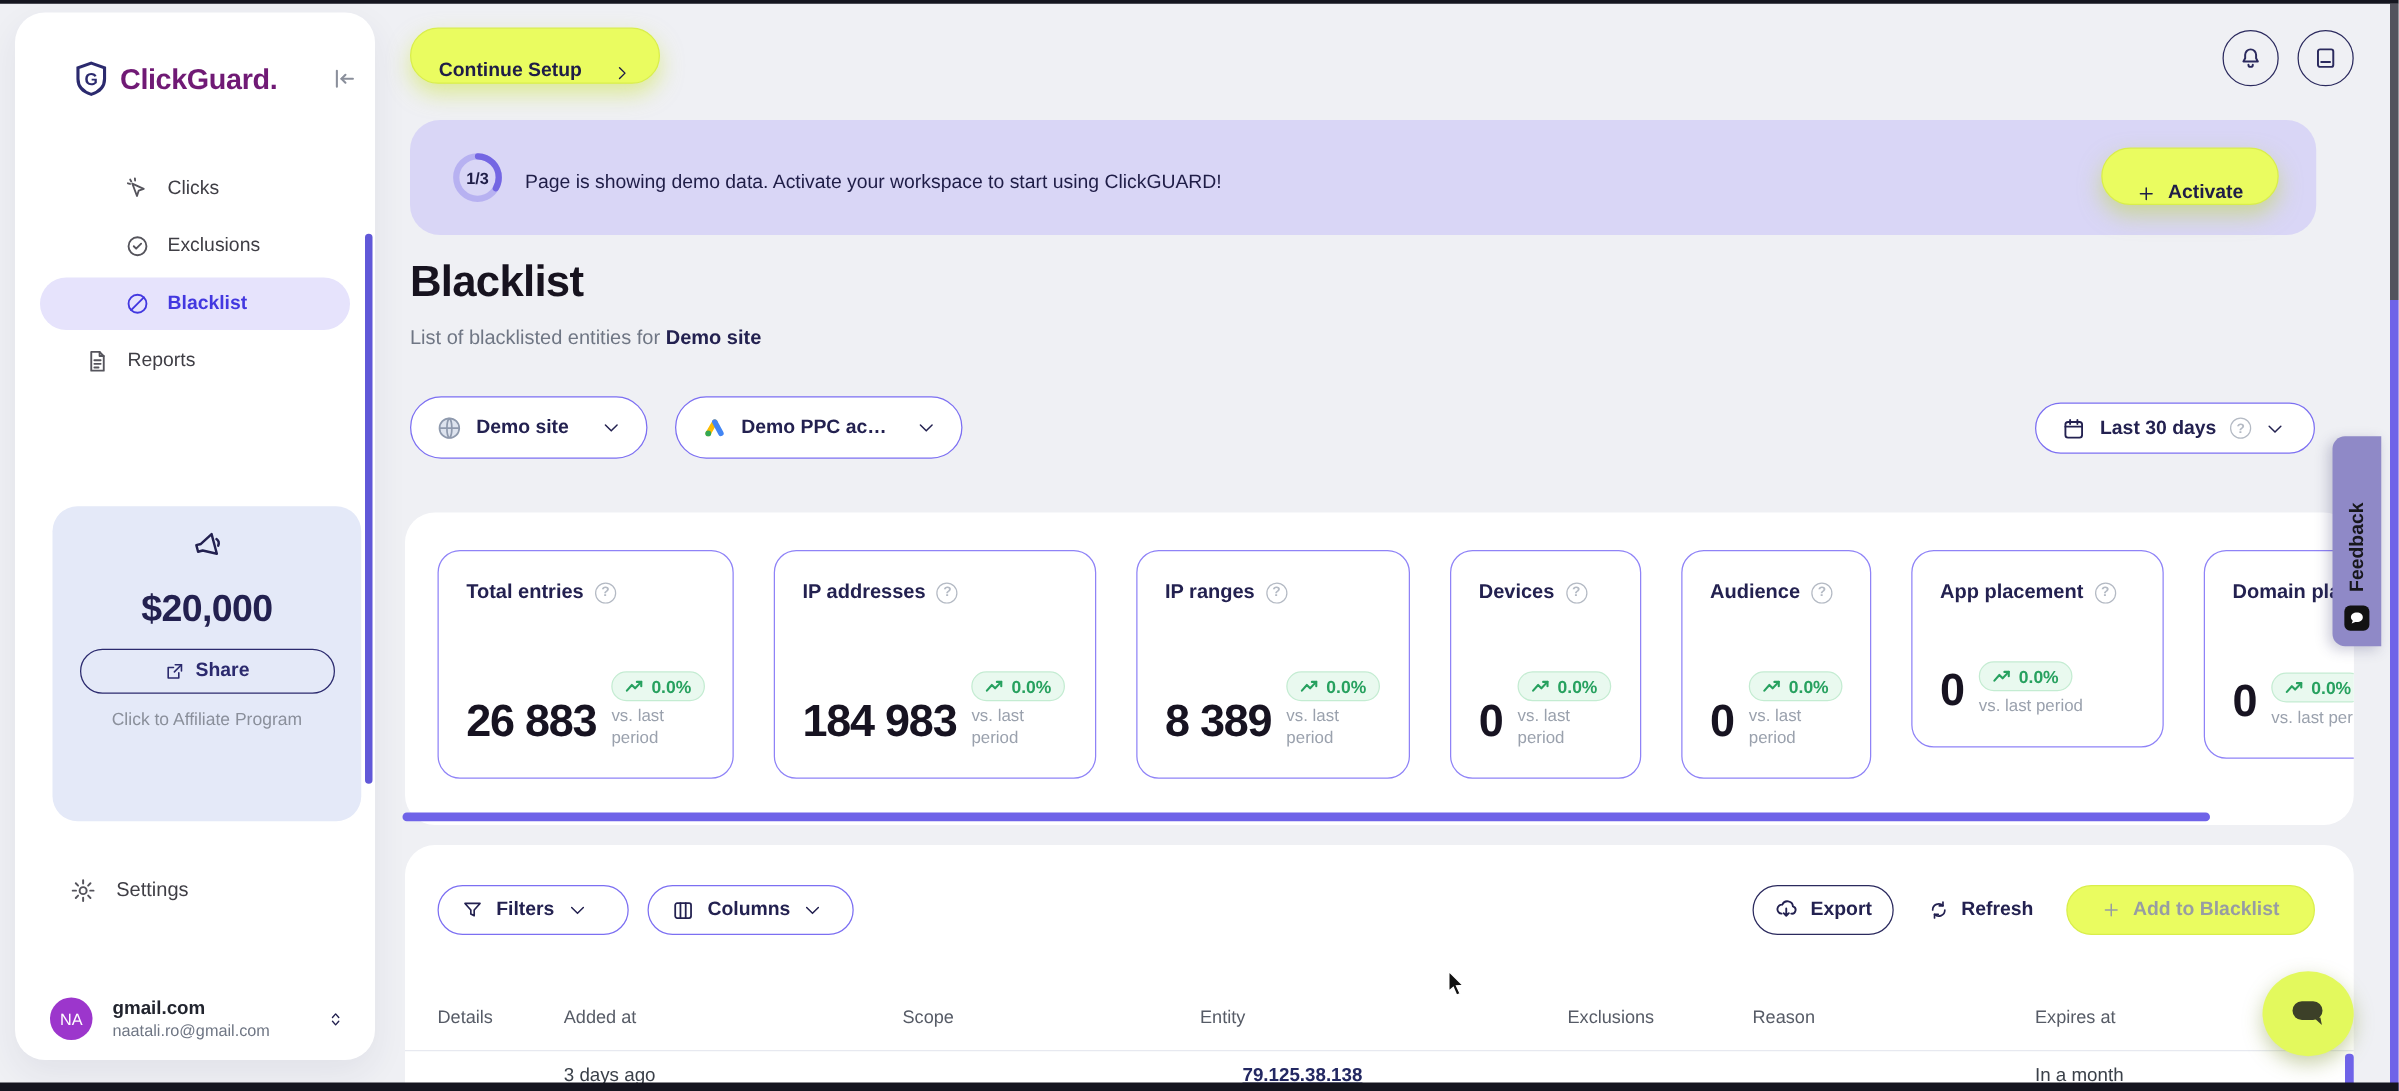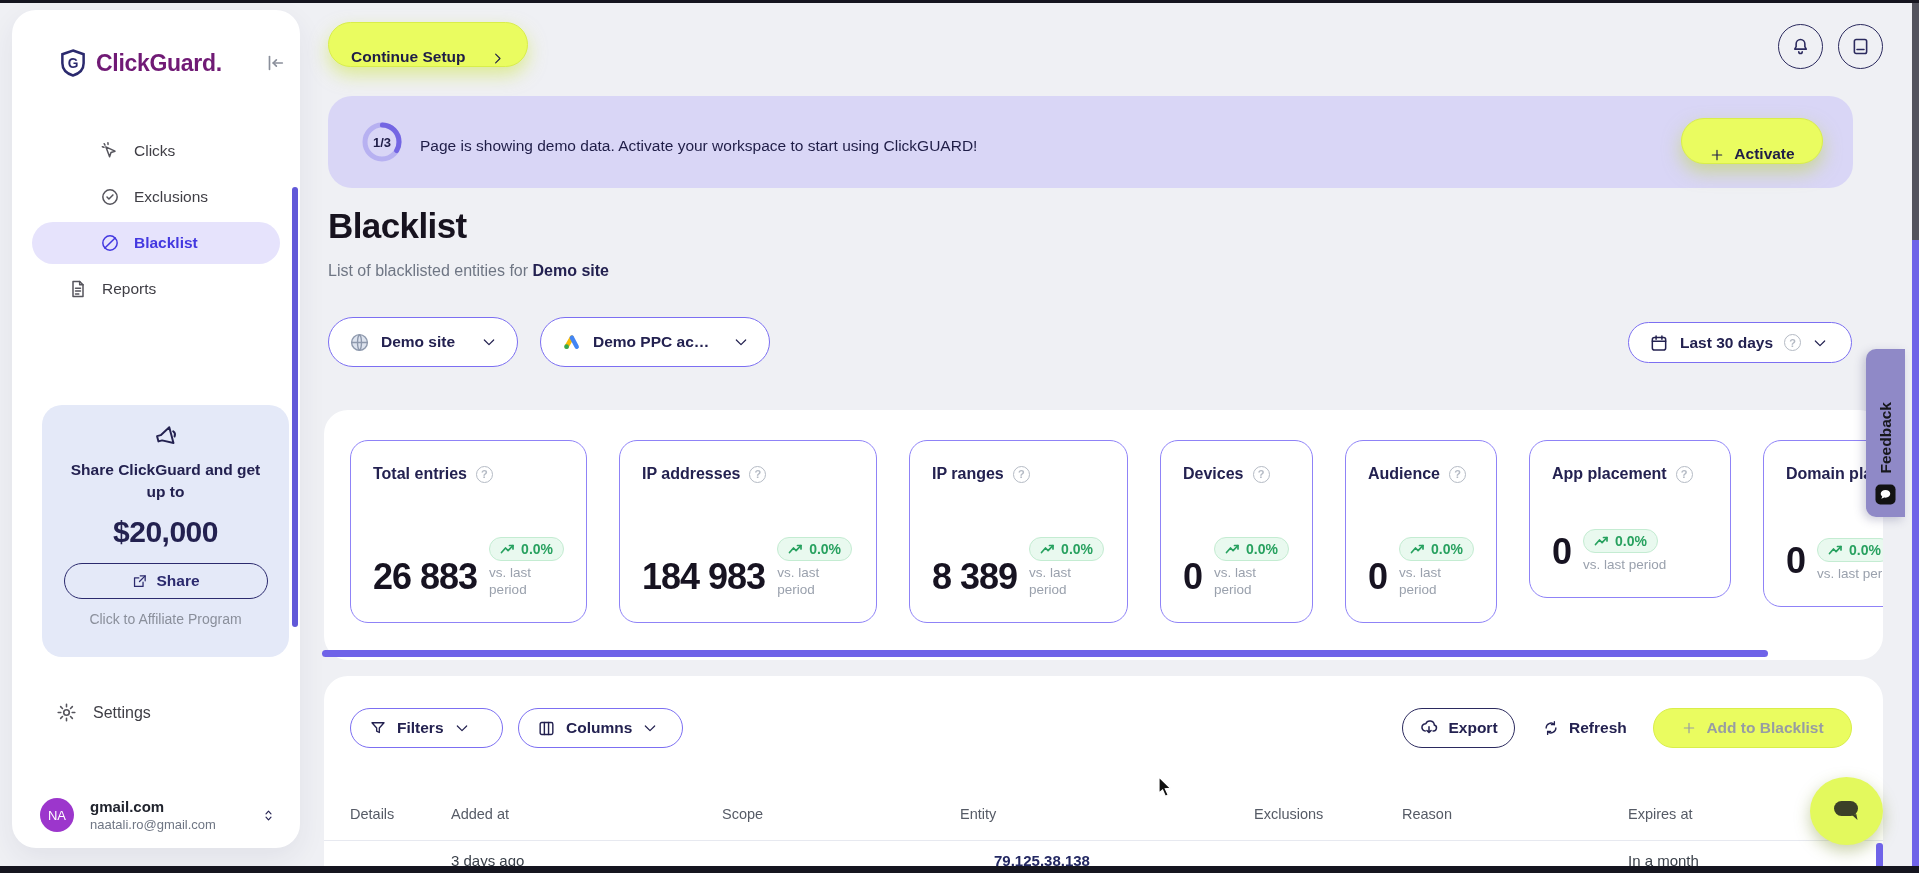--- a/index.html
+++ b/index.html
@@ -200,21 +200,20 @@
   </div>
 </nav>
 
   <div id="promo">
     <span class="ico meg">
         <svg width="26" height="26" viewBox="0 0 24 24" fill="none" stroke="currentColor" stroke-width="1.8" stroke-linecap="round" stroke-linejoin="round">
           <path d="M4 10v5h3.5L17 20V5L7.5 10H4z" transform="rotate(-15 12 12)"></path>
           <path d="M19.5 9.5a4 4 0 0 1 0 5" transform="rotate(-15 12 12)"></path>
         </svg>
       </span>
-    <div id="promo-text">Share ClickGuard and get up to</div>
     <div id="promo-amount">$20,000</div>
     <div id="share-btn">
       <span class="ico">
           <svg width="17" height="17" viewBox="0 0 24 24" fill="none" stroke="currentColor" stroke-width="1.8" stroke-linecap="round" stroke-linejoin="round">
             <path d="M17 13v6H5V7h6"></path>
             <path d="M13 4h7v7"></path>
             <path d="M20 4l-8 8"></path>
           </svg>
         </span>
       <span>Share</span>

